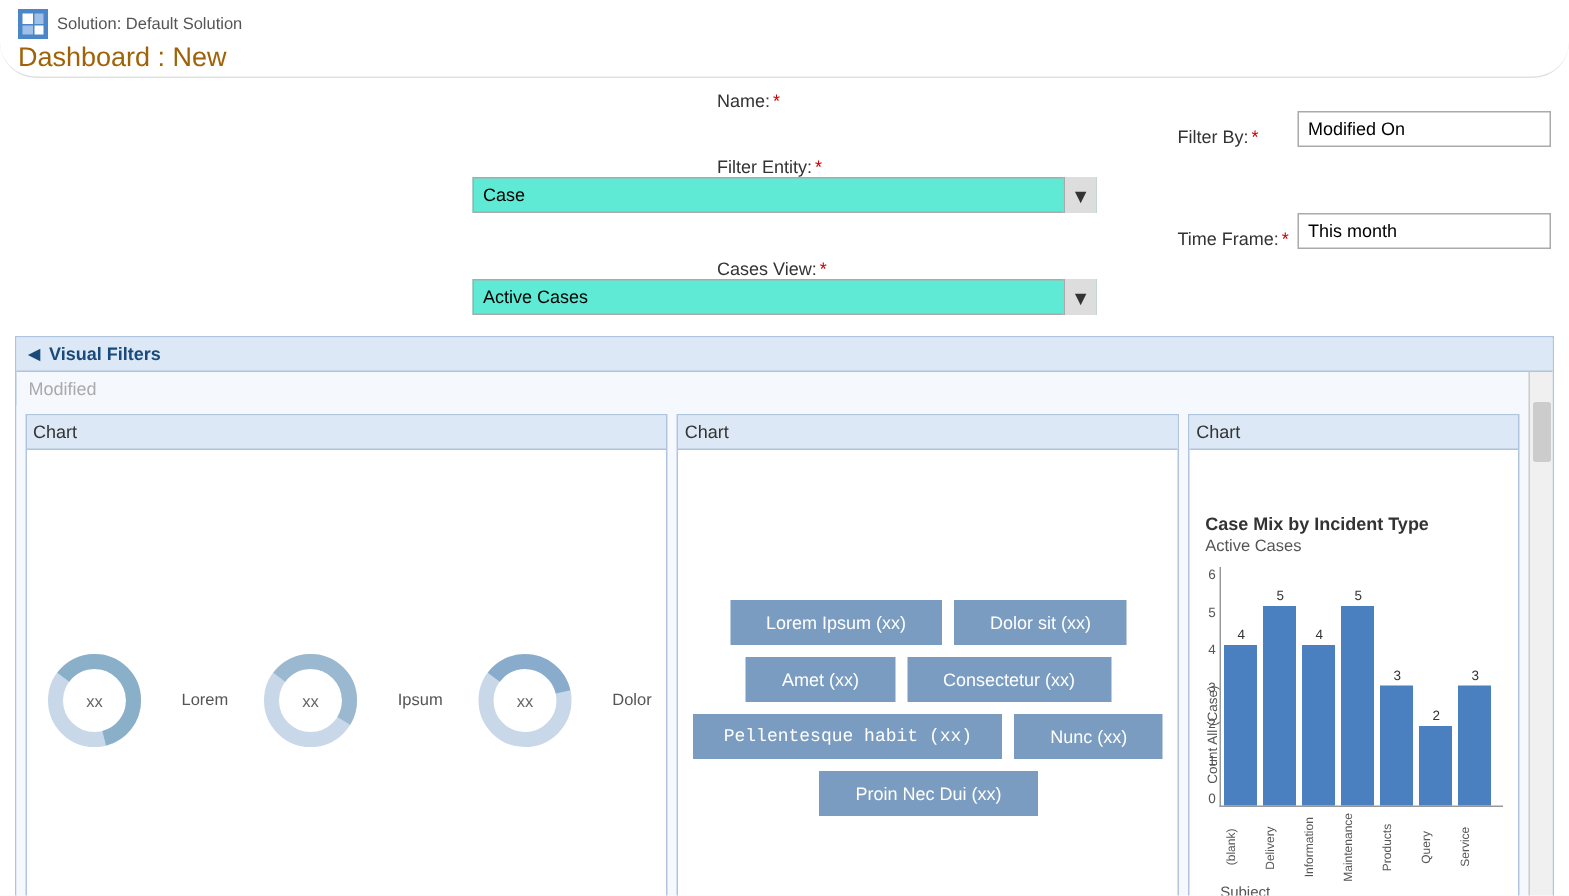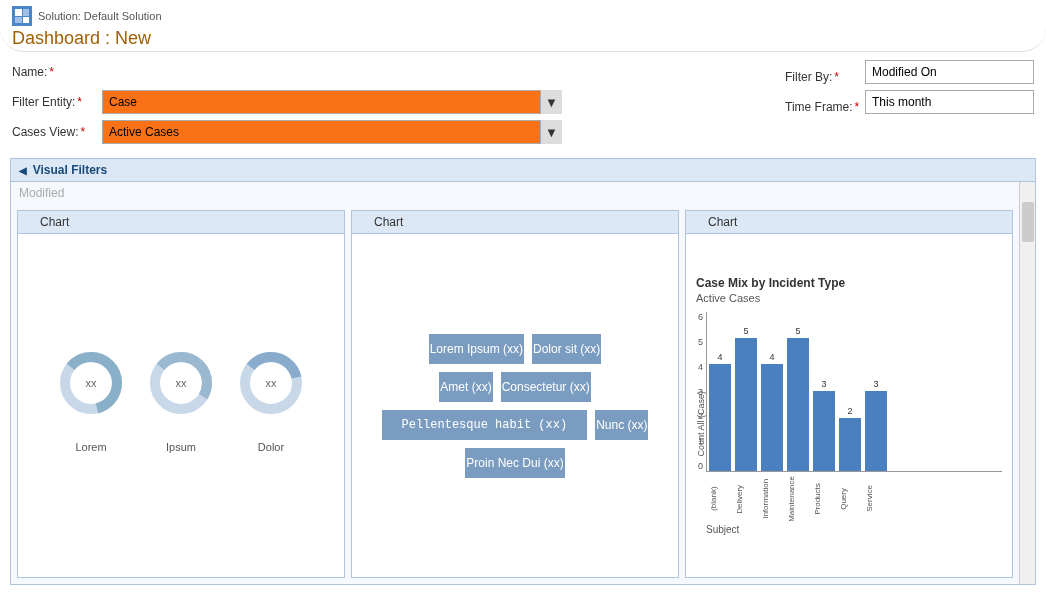--- a/index.html
+++ b/index.html
@@ -3,51 +3,51 @@
   <meta charset="utf-8">
   <style>
     * { box-sizing: border-box; margin: 0; padding: 0; }
     body { font-family: 'Segoe UI', Arial, sans-serif; font-size: 13px; background: #fff; color: #333; width: 1046px; height: 597px; overflow: hidden; }
     
     .top-bar { padding: 6px 12px 2px 12px; background: #fff; border-bottom: 1px solid #e0e0e0; border-radius: 24px; }
     .solution-label { font-size: 11px; color: #555; margin-bottom: 2px; display: flex; align-items: center; gap: 6px; }
     .dashboard-title { font-size: 18px; font-weight: normal; color: #a16207; }
     
     .form-area { padding: 8px 12px; background: #fff; }
-    .form-row { display: flex; align-items: center; margin-bottom: 6px; }
+    .form-row { display: flex; align-items: center; margin-bottom: 6px; flex-direction: column; }
     .form-label { font-size: 12px; color: #333; min-width: 90px; }
     .required { color: #c00; margin-left: 2px; }
     .form-input { border: 1px solid #aaa; padding: 3px 6px; font-size: 12px; height: 24px; background: #fff; }
     .form-input-wide { width: 460px; }
     .form-select-wrap { position: relative; display: inline-block; }
-    .form-select { border: 1px solid #aaa; padding: 3px 24px 3px 6px; font-size: 12px; height: 24px; background: #f97316; appearance: none; width: 460px; cursor: pointer; }
+    .form-select { border: 1px solid #aaa; padding: 3px 24px 3px 6px; font-size: 12px; height: 24px; background: #5eead4; appearance: none; width: 416px; cursor: pointer; }
     .select-arrow { position: absolute; right: 0; top: 0; bottom: 0; width: 22px; background: #ddd; border-left: 1px solid #aaa; display: flex; align-items: center; justify-content: center; pointer-events: none; }
     .form-right { margin-left: auto; display: flex; align-items: flex-end; }
     .form-right-label { font-size: 12px; color: #333; min-width: 80px; }
     .form-right-value { border: 1px solid #aaa; padding: 3px 6px; font-size: 12px; height: 24px; background: #fff; min-width: 160px; }
     
     .visual-filters-section { margin: 0 10px; border: 1px solid #b0c4de; background: #f5f8fc; }
     .section-header { background: #dce8f5; padding: 4px 8px; display: flex; align-items: center; gap: 6px; font-size: 12px; font-weight: 600; color: #1a4a7a; border-bottom: 1px solid #b0c4de; }
     .collapse-arrow { color: #1a4a7a; font-size: 10px; }
     
     .charts-container { display: flex; padding: 6px; gap: 6px; background: #f5f8fc; min-height: 380px; }
     .chart-panel { flex: 1; border: 1px solid #b0c4de; background: #fff; display: flex; flex-direction: column; }
-    .chart-panel-header { background: #dce8f5; padding: 4px 22px; font-size: 12px; color: #333; border-bottom: 1px solid #b0c4de; }
+    .chart-panel-header { background: #dce8f5; padding: 4px 4px; font-size: 12px; color: #333; border-bottom: 1px solid #b0c4de; }
     .chart-panel-body { flex: 1; padding: 10px; display: flex; flex-direction: column; align-items: center; justify-content: center; }
     
     
     .donut-row { display: flex; gap: 20px; align-items: center; justify-content: center; margin-bottom: 10px; }
-    .donut-wrap { display: flex; flex-direction: column; align-items: center; gap: 23px; }
+    .donut-wrap { display: flex; flex-direction: row; align-items: center; gap: 23px; }
     .donut-label { font-size: 11px; color: #555; }
     .donut-svg { width: 70px; height: 70px; }
     
     
     .btn-grid { display: flex; flex-direction: column; gap: 8px; align-items: center; justify-content: center; height: 100%; }
     .btn-row { display: flex; gap: 8px; }
-    .btn-item { background: #7a9cc0; color: #fff; padding: 8px 1px; font-size: 12px; border: none; cursor: pointer; white-space: nowrap; }
+    .btn-item { background: #7a9cc0; color: #fff; padding: 8px 24px; font-size: 12px; border: none; cursor: pointer; white-space: nowrap; }
     .btn-item.wide { padding: 8px 20px; font-family: Liberation Mono, monospace; }
     
     
     .bar-chart-wrap { width: 100%; padding: 4px; }
     .bar-chart-title { font-size: 12px; font-weight: 600; color: #333; margin-bottom: 2px; }
     .bar-chart-subtitle { font-size: 11px; color: #555; margin-bottom: 8px; }
     .bar-col { display: flex; flex-direction: column; align-items: center; gap: 2px; }
     .bar-value-label { font-size: 9px; color: #333; }
     .bar { background: #4a7fc0; width: 22px; }
     .bar-x-label { font-size: 8px; color: #555; writing-mode: vertical-rl; transform: rotate(180deg); width: 22px; text-align: center; line-height: 1; }

